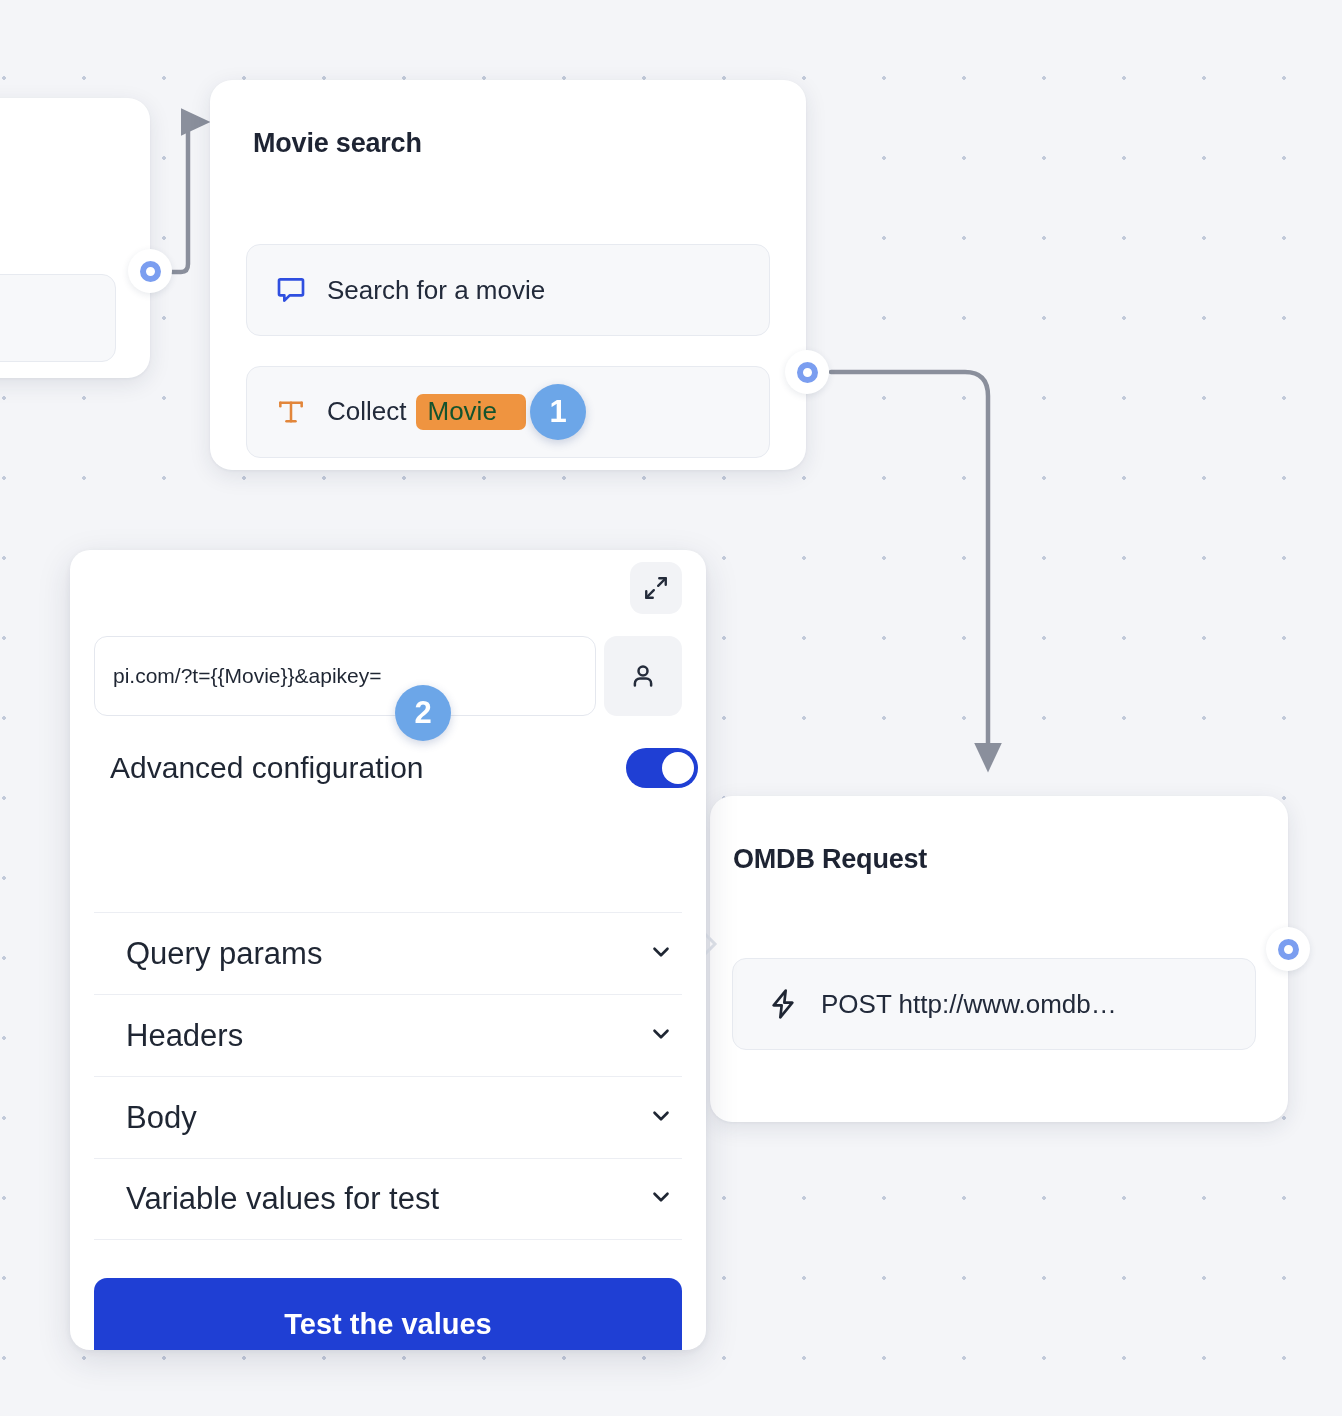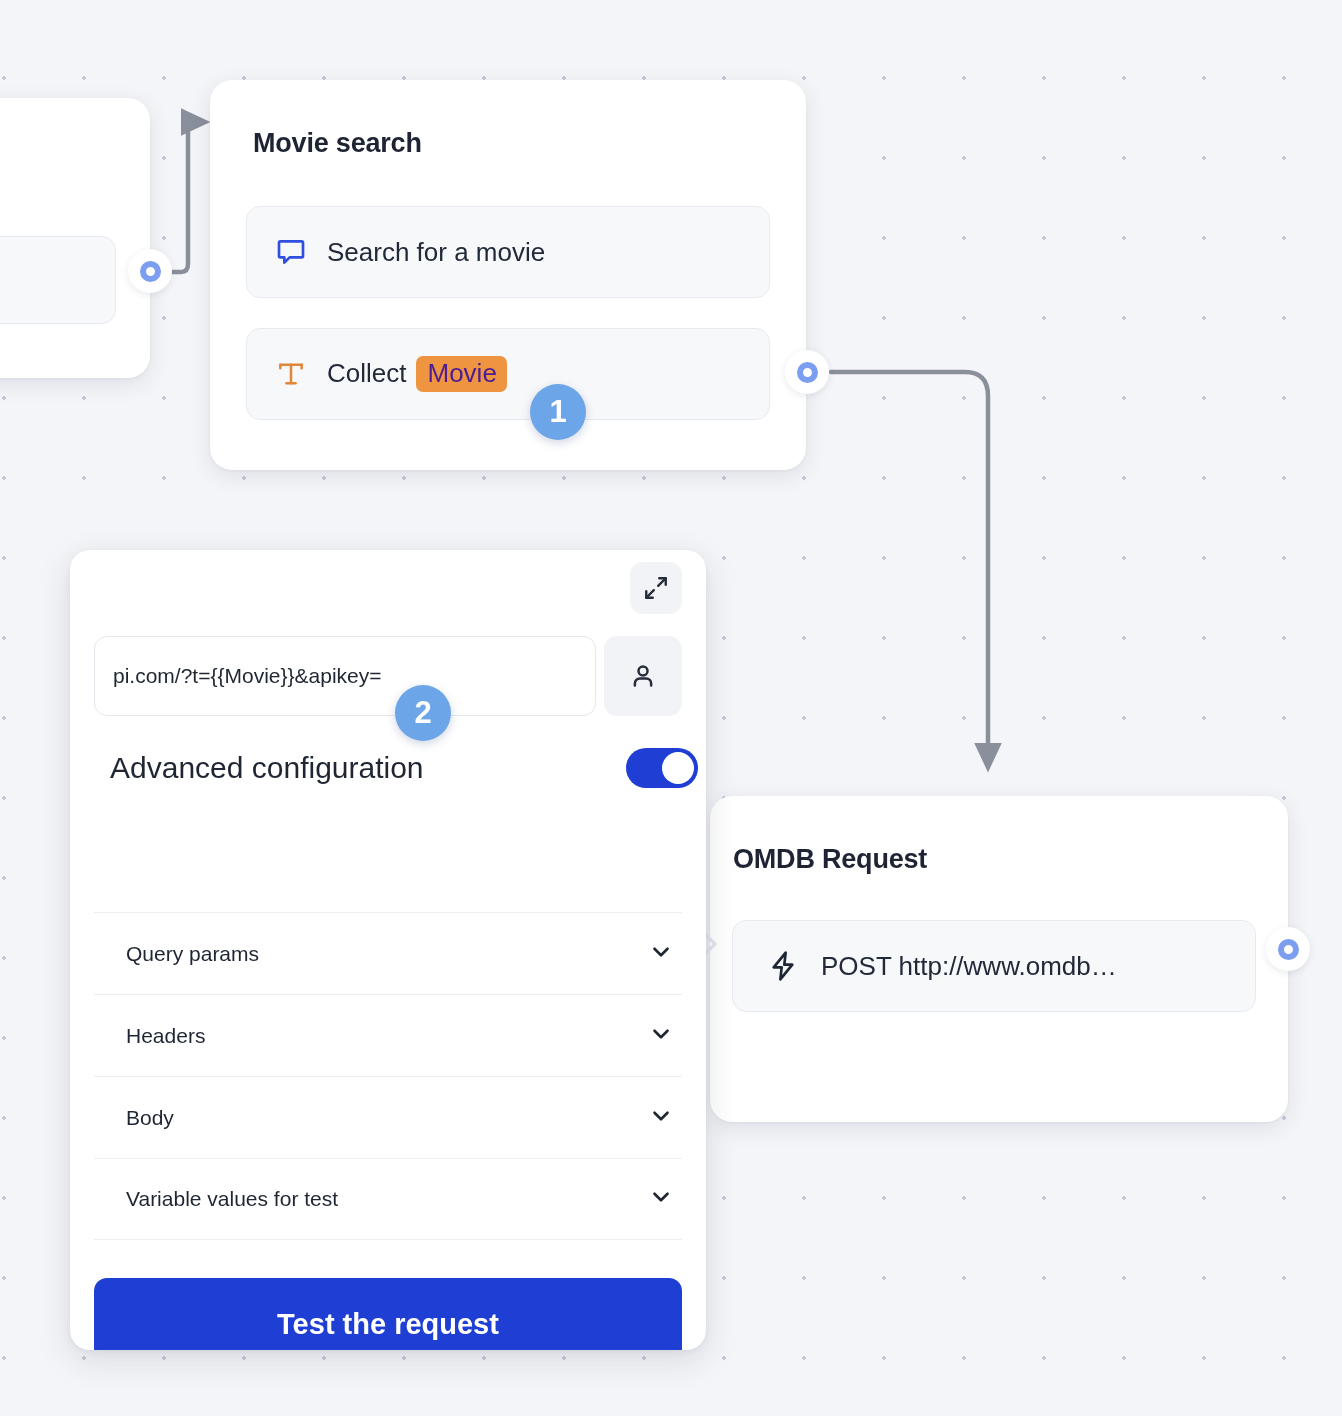--- a/index.html
+++ b/index.html
@@ -45,40 +45,41 @@
     color: #1e2433;
     letter-spacing: -0.2px;
   }
   .node-row {
     background: #f7f8fa;
     border: 1px solid #e7eaf0;
     border-radius: 14px;
     display: flex;
     align-items: center;
     box-sizing: border-box;
+    margin-top: 38px;
   }
   .row-icon {
     display: inline-flex;
     align-items: center;
     justify-content: center;
     flex: 0 0 auto;
   }
   .row-label {
     font-size: 26px;
     color: #222a3a;
     white-space: nowrap;
     display: flex;
     align-items: center;
     gap: 10px;
   }
   .var-chip {
     background: #ef9440;
-    color: #4c1d95;
+    color: #14532d;
     border-radius: 7px;
-    padding: 3px 10px 5px 11px;
+    padding: 3px 29px 5px 11px;
     font-size: 26px;
     line-height: 1.08;
     display: inline-block;
   }
 
   
   #node-partial {
     left: -170px;
     top: 98px;
     width: 320px;
@@ -335,21 +336,21 @@
     border-top: 1px solid #eceef3;
     display: flex;
     align-items: center;
     justify-content: space-between;
     padding: 0 8px 0 32px;
     cursor: pointer;
     box-sizing: border-box;
   }
   .acc-item:last-child { border-bottom: 1px solid #eceef3; }
   .acc-label {
-    font-size: 21px;
+    font-size: 31px;
     color: #1f2633;
   }
 
   #test-btn {
     position: absolute;
     left: 24px;
     top: 728px;
     width: 588px;
     height: 92px;
     border-radius: 13px;
@@ -489,17 +490,17 @@
     <div class="acc-item">
       <span class="acc-label">Variable values for test</span>
       <span>
         <svg width="26" height="26" viewBox="0 0 24 24" fill="none" stroke="#1f2633" stroke-width="2.4" stroke-linecap="round" stroke-linejoin="round">
             <path d="M6 9 L12 15 L18 9"></path>
           </svg>
       </span>
     </div>
   </div>
 
-  <button id="test-btn">Test the request</button>
+  <button id="test-btn">Test the values</button>
 </div>
 
 <div class="step-badge" id="badge-1">1</div>
 <div class="step-badge" id="badge-2">2</div>
 
 </body></html>

